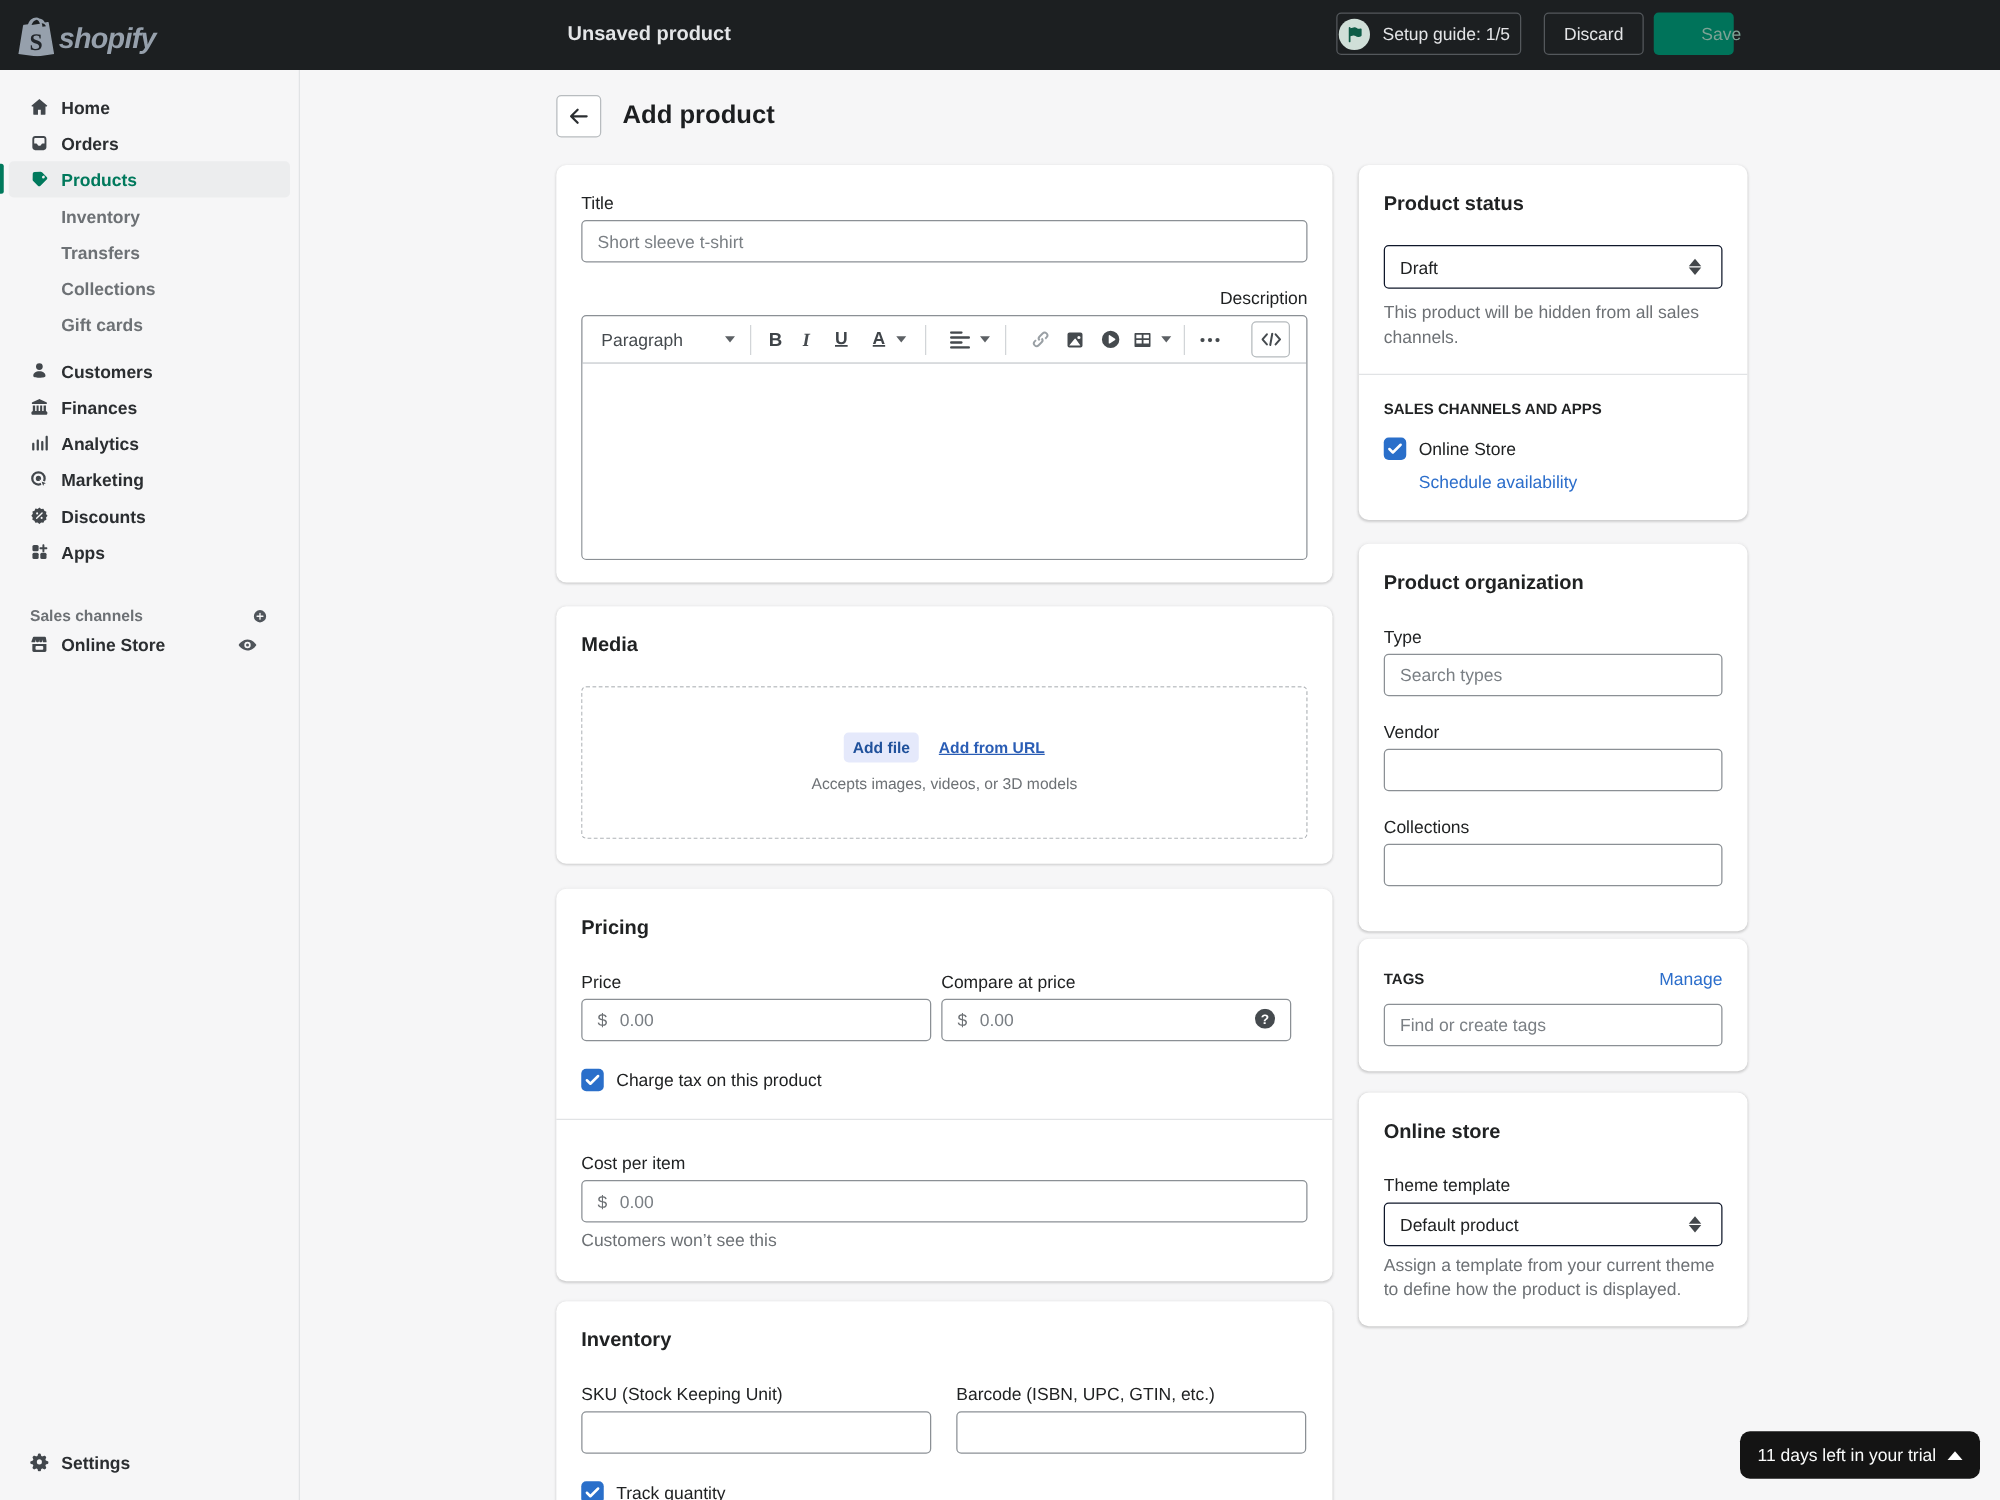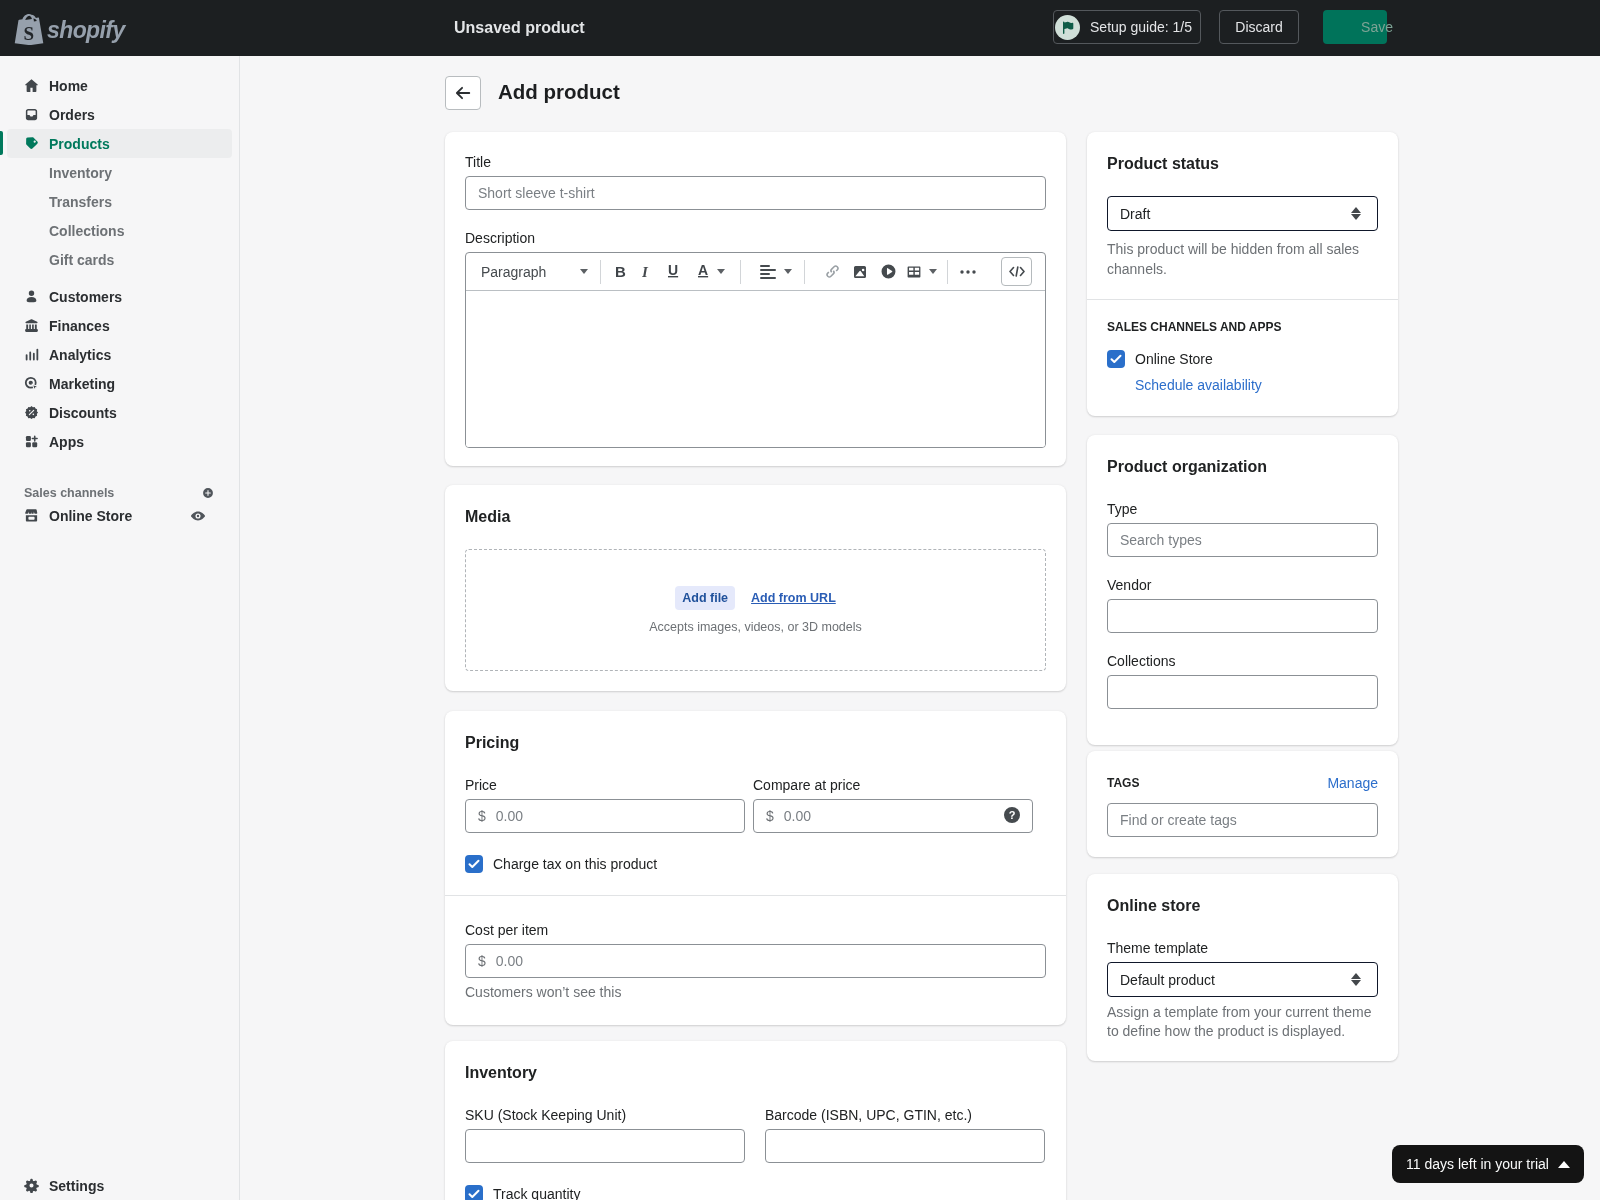--- a/index.html
+++ b/index.html
@@ -7,34 +7,34 @@
 html,body { width:1600px; height:1200px; overflow:hidden; }
 body { font-family:"Liberation Sans", sans-serif; background:#f6f6f7; color:#202223; font-size:14px; }
 
 
 .topbar { position:absolute; top:0; left:0; width:1600px; height:56px; background:#1c1f21; z-index:50; }
 .logo { position:absolute; left:9px; top:13px; }
 .savebar-title { position:absolute; left:454px; top:19px; color:#e3e5e7; font-weight:bold; font-size:16px; }
 .tb-right { position:absolute; right:213px; top:10px; display:flex; }
 .btn-dark { height:34px; border:1px solid #54585c; border-radius:4px; background:transparent; color:#e4e5e7; font-size:14px; display:flex; align-items:center; justify-content:center; white-space:nowrap; }
 .btn-setup { width:148px; padding:0 12px 0 5px; margin-right:18px; }
-.btn-discard { width:80px; margin-right:24px; }
+.btn-discard { width:80px; margin-right:8px; }
 .flagcircle { width:25px; height:25px; border-radius:50%; background:#d0dfd8; display:flex; align-items:center; justify-content:center; margin-right:10px; flex:none; }
 .btn-save { width:64px; height:34px; border-radius:4px; background:#00735a; color:#7da395; border:none; font-size:14px; display:flex; align-items:center; justify-content:center;padding-left:44px; }
 
 
 .sidebar { position:absolute; top:56px; left:0; bottom:0; width:240px; background:#f6f6f7; border-right:1px solid #e1e3e5; }
 .nav { padding-top:15px; }
 .nav-item { position:relative; display:flex; align-items:center; height:29px; margin:0 7px; border-radius:4px; padding-left:17px; color:#2b2e31; font-weight:bold; font-size:14px; }
 .nav-item svg { margin-right:10px; flex:none; }
 .nav-sub { padding-left:42px; height:29px; display:flex; align-items:center; color:#6d7175; font-weight:bold; margin:0 7px; font-size:14px; }
 .nav-sel { background:#ecedee; color:#00795c; }
 .selbar { position:absolute; left:-7px; top:2px; width:3px; height:24px; background:#00795c; border-radius:0 2px 2px 0; }
 .nav-head { display:flex; align-items:center; justify-content:space-between; margin:29px 25px 0 24px; height:16px; color:#6d7175; font-weight:bold; font-size:12.5px; }
-.settings { position:absolute; bottom:0; left:0; width:226px; }
+.settings { position:absolute; bottom:16px; left:0; width:226px; }
 
 
 .pagehead { position:absolute; left:445px; top:76px; width:950px; height:34px; }
 .backbtn { position:absolute; left:0; top:0; width:36px; height:34px; background:#fff; border:1px solid #b8bcbf; border-radius:4px; display:flex; align-items:center; justify-content:center; }
 .pagetitle { position:absolute; left:53px; top:4px; font-size:20.5px; font-weight:bold; color:#1c1e20; }
 
 .main-col { position:absolute; left:445px; top:132px; width:621px; }
 .right-col { position:absolute; left:1087px; top:132px; width:311px; }
 .card { background:#fff; border-radius:8px; box-shadow:0 1px 2px rgba(0,0,0,.15), 0 0 3px rgba(63,63,68,.05); }
 .card h2 { font-size:16px; color:#202223; line-height:24px; font-weight:bold; }
@@ -161,21 +161,21 @@
       </svg>
     </div>
   <div class="pagetitle">Add product</div>
 </div>
 
 <div class="main-col">
 
   <div class="card" style="height:334px; padding:20px;">
     <label class="flabel">Title</label>
     <div class="tinput ph">Short sleeve t-shirt</div>
-    <label class="flabel" style="margin-top:18px;">Description</label>
+    <label class="flabel" style="margin-top:18px;text-align:right;">Description</label>
     <div class="rtwrap">
       <div class="rtbar">
         <span style="margin-left:7px;">Paragraph</span>
         <span class="tri-down" style="margin-left:34px;"></span>
         <span class="rtsep" style="margin-left:12px;"></span>
         <span class="rticon" style="width:26px;">
             <svg width="13" height="16" viewBox="0 0 13 16">
               <text x="0" y="13" font-size="15" font-weight="bold" fill="#3f4449" font-family="Liberation Sans">B</text>
             </svg>
           </span>

